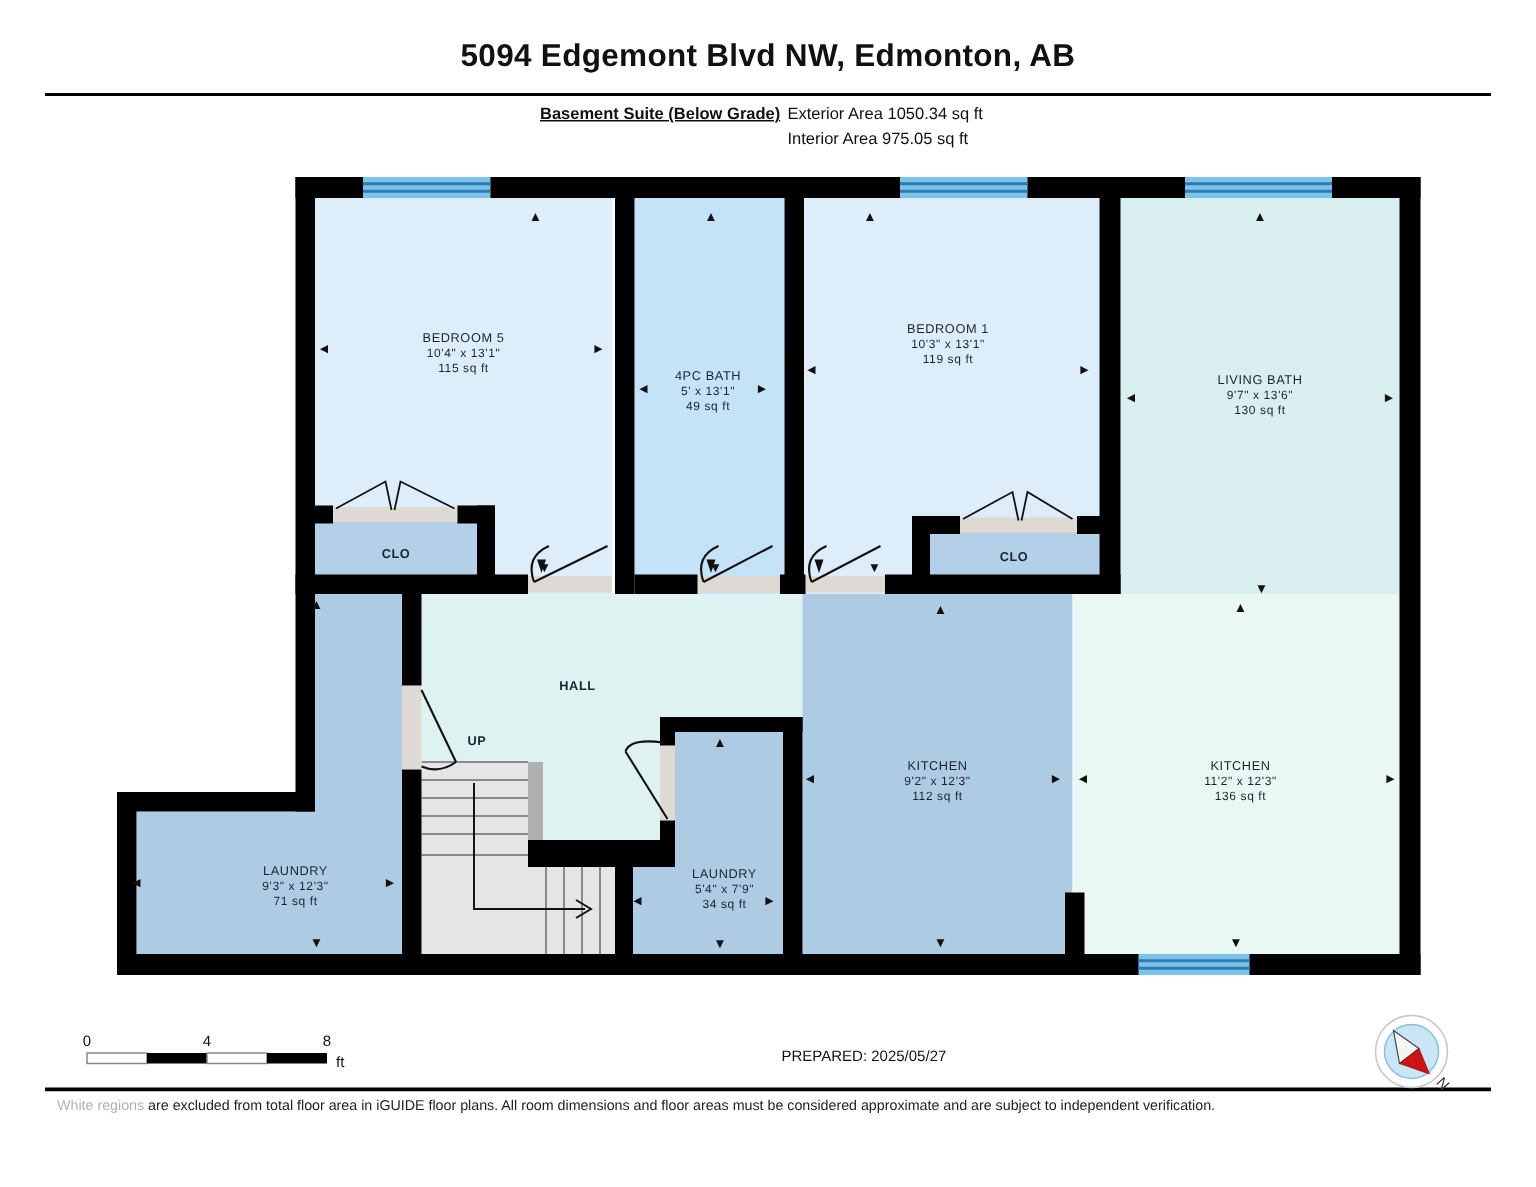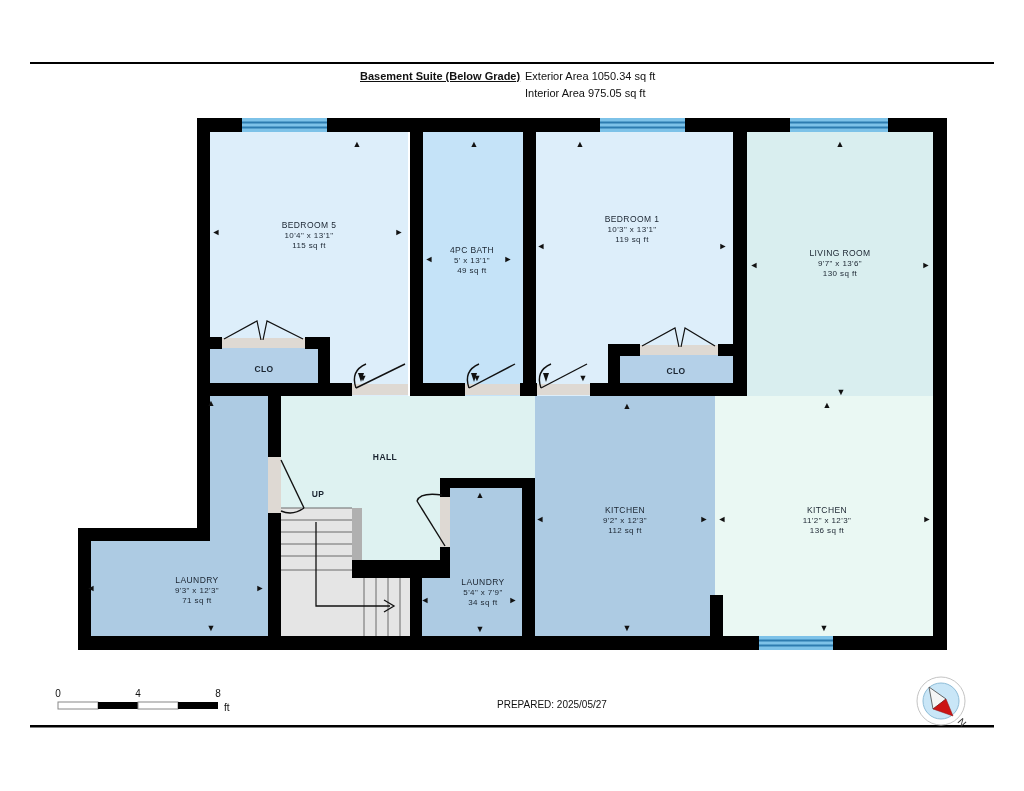--- a/index.html
+++ b/index.html
@@ -9,31 +9,32 @@
          font-size:21px;font-weight:bold;letter-spacing:.2px;}
   .suite-label{position:absolute;left:360px;top:70px;font-size:11px;font-weight:bold;text-decoration:underline;}
   .area-line1{position:absolute;left:525px;top:70px;font-size:11px;}
   .area-line2{position:absolute;left:525px;top:87px;font-size:11px;text-align:right;}
   .plan-svg{position:absolute;left:0;top:0;}
   .labels{position:absolute;left:0;top:0;width:1024px;height:791px;pointer-events:none;}
   .rlabel{position:absolute;transform:translate(-50%,-50%);text-align:center;
           font-size:8px;line-height:10.5px;color:#1a2430;letter-spacing:.4px;white-space:nowrap;}
   .rlabel .nm{font-size:8.5px;}
   .single{font-size:8.5px;font-weight:bold;}
-  .prepared{position:absolute;left:458px;top:699px;font-size:10px;color:#111;padding-left:39px;}
+  .prepared{position:absolute;left:482px;top:699px;font-size:10px;color:#111;padding-left:39px;}
   .disclaimer{position:absolute;left:38px;top:732px;font-size:9.5px;color:#222;}
   .disclaimer .faded{color:#b2b2b2;}
   .ar{font-size:9px;fill:#111;}
   .scale-num{font-size:10px;fill:#111;}
 </style>
 </head>
 <body>
 
 <div class="page">
 
+  <div class="title">5094 Edgemont Blvd NW, Edmonton, AB</div>
   <div class="suite-label">Basement Suite (Below Grade)</div>
   <div class="area-line1">Exterior Area 1050.34 sq ft</div>
   <div class="area-line2">Interior Area 975.05 sq ft</div>
 
   <svg class="plan-svg" width="1024" height="791" viewBox="0 0 1024 791">
 
     <g>
       <rect x="30" y="62" width="964" height="2" fill="#000"></rect>
       <rect x="30" y="725" width="964" height="2.5" fill="#000"></rect>
     </g>
@@ -241,21 +242,21 @@
       <div class="nm">4PC BATH</div>
       <div>5' x 13'1"</div>
       <div>49 sq ft</div>
     </div>
     <div class="rlabel" style="left:632px;top:230px">
       <div class="nm">BEDROOM 1</div>
       <div>10'3" x 13'1"</div>
       <div>119 sq ft</div>
     </div>
     <div class="rlabel" style="left:840px;top:264px">
-      <div class="nm">LIVING ROOM</div>
+      <div class="nm">LIVING BATH</div>
       <div>9'7" x 13'6"</div>
       <div>130 sq ft</div>
     </div>
     <div class="rlabel" style="left:625px;top:521px">
       <div class="nm">KITCHEN</div>
       <div>9'2" x 12'3"</div>
       <div>112 sq ft</div>
     </div>
     <div class="rlabel" style="left:827px;top:521px">
       <div class="nm">KITCHEN</div>
@@ -273,14 +274,15 @@
       <div>34 sq ft</div>
     </div>
     <div class="rlabel single" style="left:264px;top:369px">CLO</div>
     <div class="rlabel single" style="left:676px;top:371px">CLO</div>
     <div class="rlabel single" style="left:385px;top:457px">HALL</div>
     <div class="rlabel single" style="left:318px;top:494px">UP</div>
   </div>
 
   <div class="prepared">PREPARED: 2025/05/27</div>
 
+  <div class="disclaimer"><span class="faded">White regions</span><span> are excluded from total floor area in iGUIDE floor plans. All room dimensions and floor areas must be considered approximate and are subject to independent verification.</span></div>
 
 </div>
 
 </body></html>

